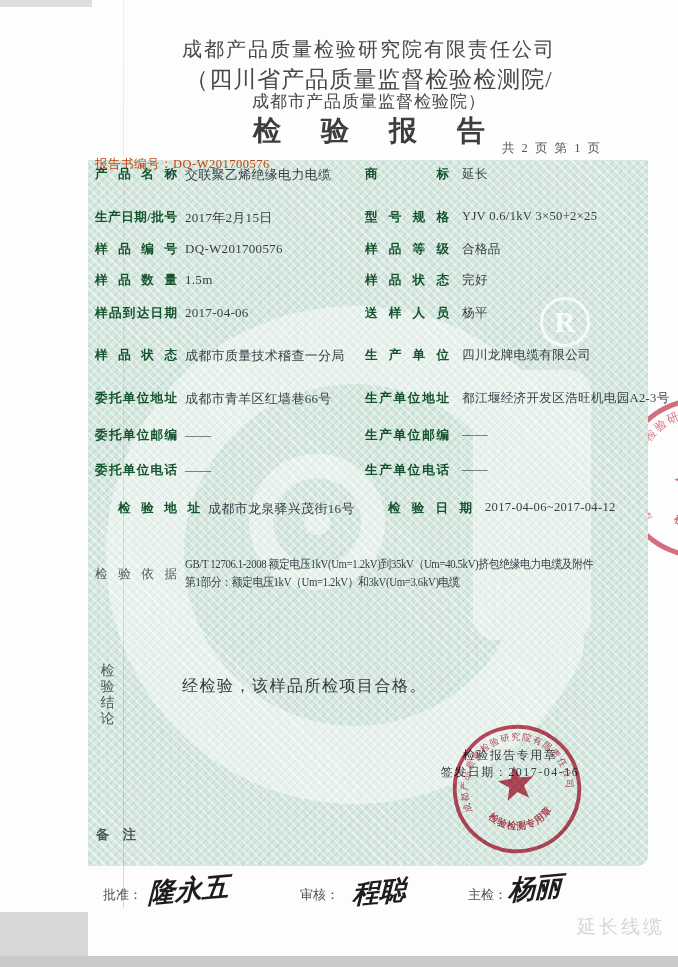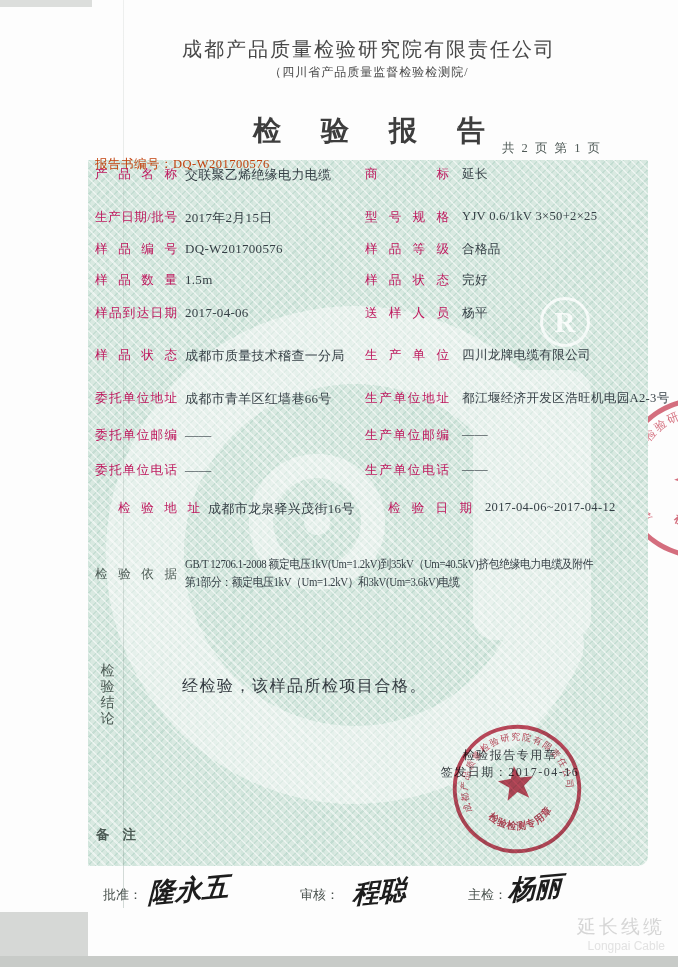--- a/index.html
+++ b/index.html
@@ -24,29 +24,29 @@
 
   
   .wm{left:105px;top:240px;opacity:.45;}
   .regmark{left:540px;top:297px;width:50px;height:50px;border:3px solid rgba(255,255,255,.75);
     border-radius:50%;text-align:center;line-height:44px;font-size:29px;font-weight:bold;
     color:rgba(255,255,255,.8);font-family:"Liberation Serif",serif;}
 
   
   .hdr{left:60px;width:618px;text-align:center;color:#474747;}
   .hdr1{top:36px;font-size:20px;letter-spacing:2px;}
-  .hdr2{top:64px;font-size:12px;letter-spacing:1px;}
+  .hdr2{top:64px;font-size:23px;letter-spacing:1px;}
   .hdr3{top:90px;font-size:17px;letter-spacing:1px;}
   .title{top:112px;font-size:28px;font-weight:600;letter-spacing:40px;padding-left:40px;color:#3d3d3d;}
   .repno{left:95px;top:156px;font-size:12.5px;color:#c2410c;letter-spacing:.5px;}
   .pageno{left:0;top:140px;width:602px;text-align:right;font-size:12.5px;color:#4f5a57;letter-spacing:2px;padding-left:12px;}
 
   
   .row{position:absolute;left:95px;width:575px;height:18px;font-size:13px;}
-  .row .lbl{position:absolute;color:#be185d;text-align:justify;text-align-last:justify;}
+  .row .lbl{position:absolute;color:#14532d;text-align:justify;text-align-last:justify;font-weight:bold;}
   .row .val{position:absolute;color:#353f45;white-space:nowrap;letter-spacing:.3px;}
   .l-lbl{left:0;width:82px;font-size:12.6px;}
   .l-val{left:90px;}
   .r-lbl{left:270px;width:84px;font-size:12.6px;}
   .r-val{left:367px;font-size:12.6px;}
 
   .basis-lbl{left:95px;top:566px;width:82px;font-size:12.6px;color:#4c5a54;text-align:justify;text-align-last:justify;}
   .basis-line{left:185px;color:#353f45;font-size:12px;letter-spacing:-.4px;white-space:nowrap;
     transform:scaleX(.9);transform-origin:left top;}
   .basis1{top:556px;} .basis2{top:574px;}
@@ -83,20 +83,21 @@
     <rect x="368" y="130" width="118" height="270" rx="22" fill="#ffffff"></rect>
     <circle cx="212" cy="282" r="56" fill="none" stroke="#ffffff" stroke-width="24"></circle>
     <circle cx="212" cy="282" r="13" fill="#ffffff"></circle>
   </svg>
   <div class="abs regmark">R</div>
 
   <div class="abs crease"></div>
 
   <div class="abs hdr hdr1">成都产品质量检验研究院有限责任公司</div>
   <div class="abs hdr hdr2">（四川省产品质量监督检验检测院/</div>
+  <div class="abs hdr hdr3">成都市产品质量监督检验院）</div>
   <div class="abs hdr title">检验报告</div>
 
   <div class="abs repno"><span>报告书编号：</span><span>DQ-W201700576</span></div>
   <div class="abs pageno">共 2 页 第 1 页</div>
 
   <div id="rows">
       <div class="row" style="top: 166px;">
       <span class="lbl l-lbl">产品名称</span>
       <span class="val l-val">交联聚乙烯绝缘电力电缆</span>
       <span class="lbl r-lbl">商标</span>
@@ -199,19 +200,18 @@
   </div>
 
   <span class="abs sig-lbl" style="left:103px;top:886px">批准：</span>
   <span class="abs sig-name" style="left:148px;top:872px">隆永五</span>
   <span class="abs sig-lbl" style="left:300px;top:886px">审核：</span>
   <span class="abs sig-name" style="left:352px;top:874px">程聪</span>
   <span class="abs sig-lbl" style="left:468px;top:886px">主检：</span>
   <span class="abs sig-name" style="left:508px;top:870px">杨丽</span>
 
   <div class="abs brand-cn">延长线缆</div>
-  <div class="abs brand-en">Longpai Cable</div>
 
   <div class="abs strip-topleft"></div>
   <div class="abs patch-bottomleft"></div>
   <div class="abs strip-bottom"></div>
 
 </div>
 
 </body></html>

